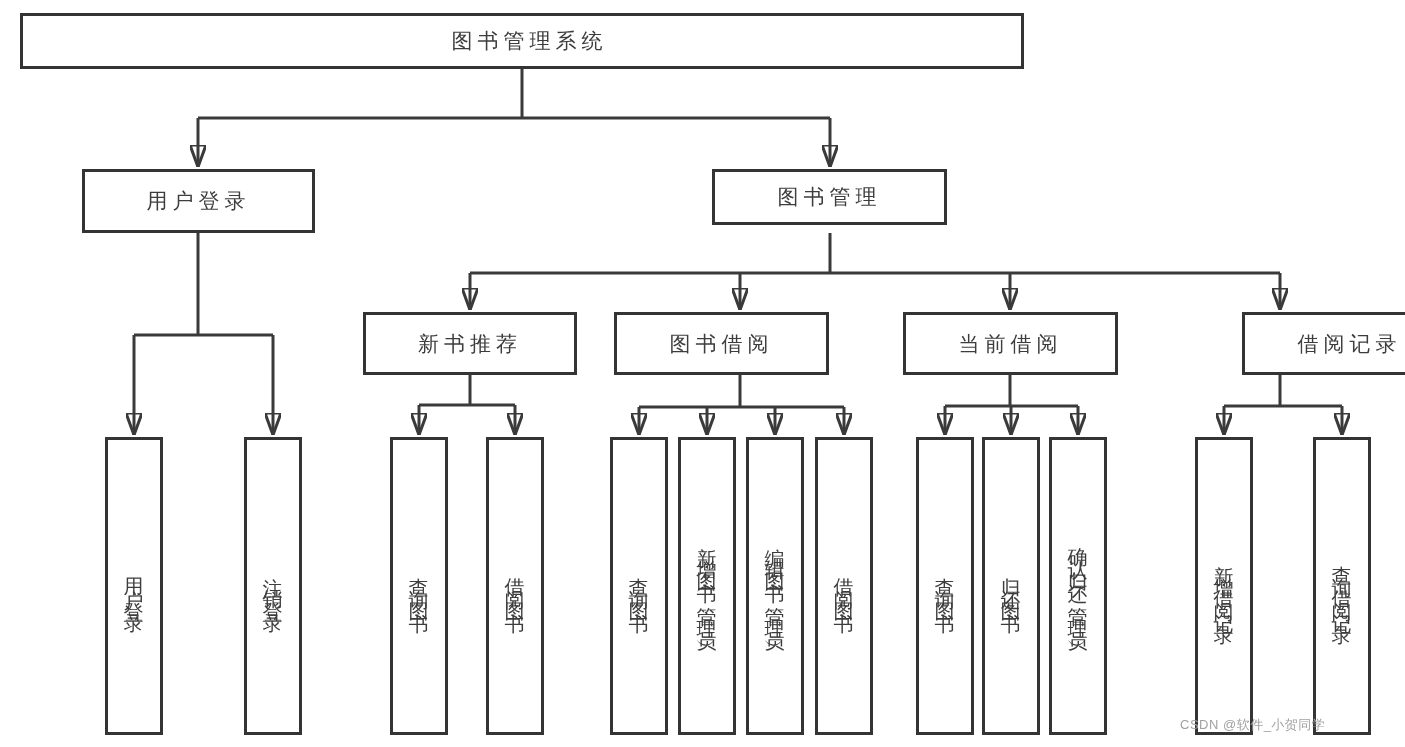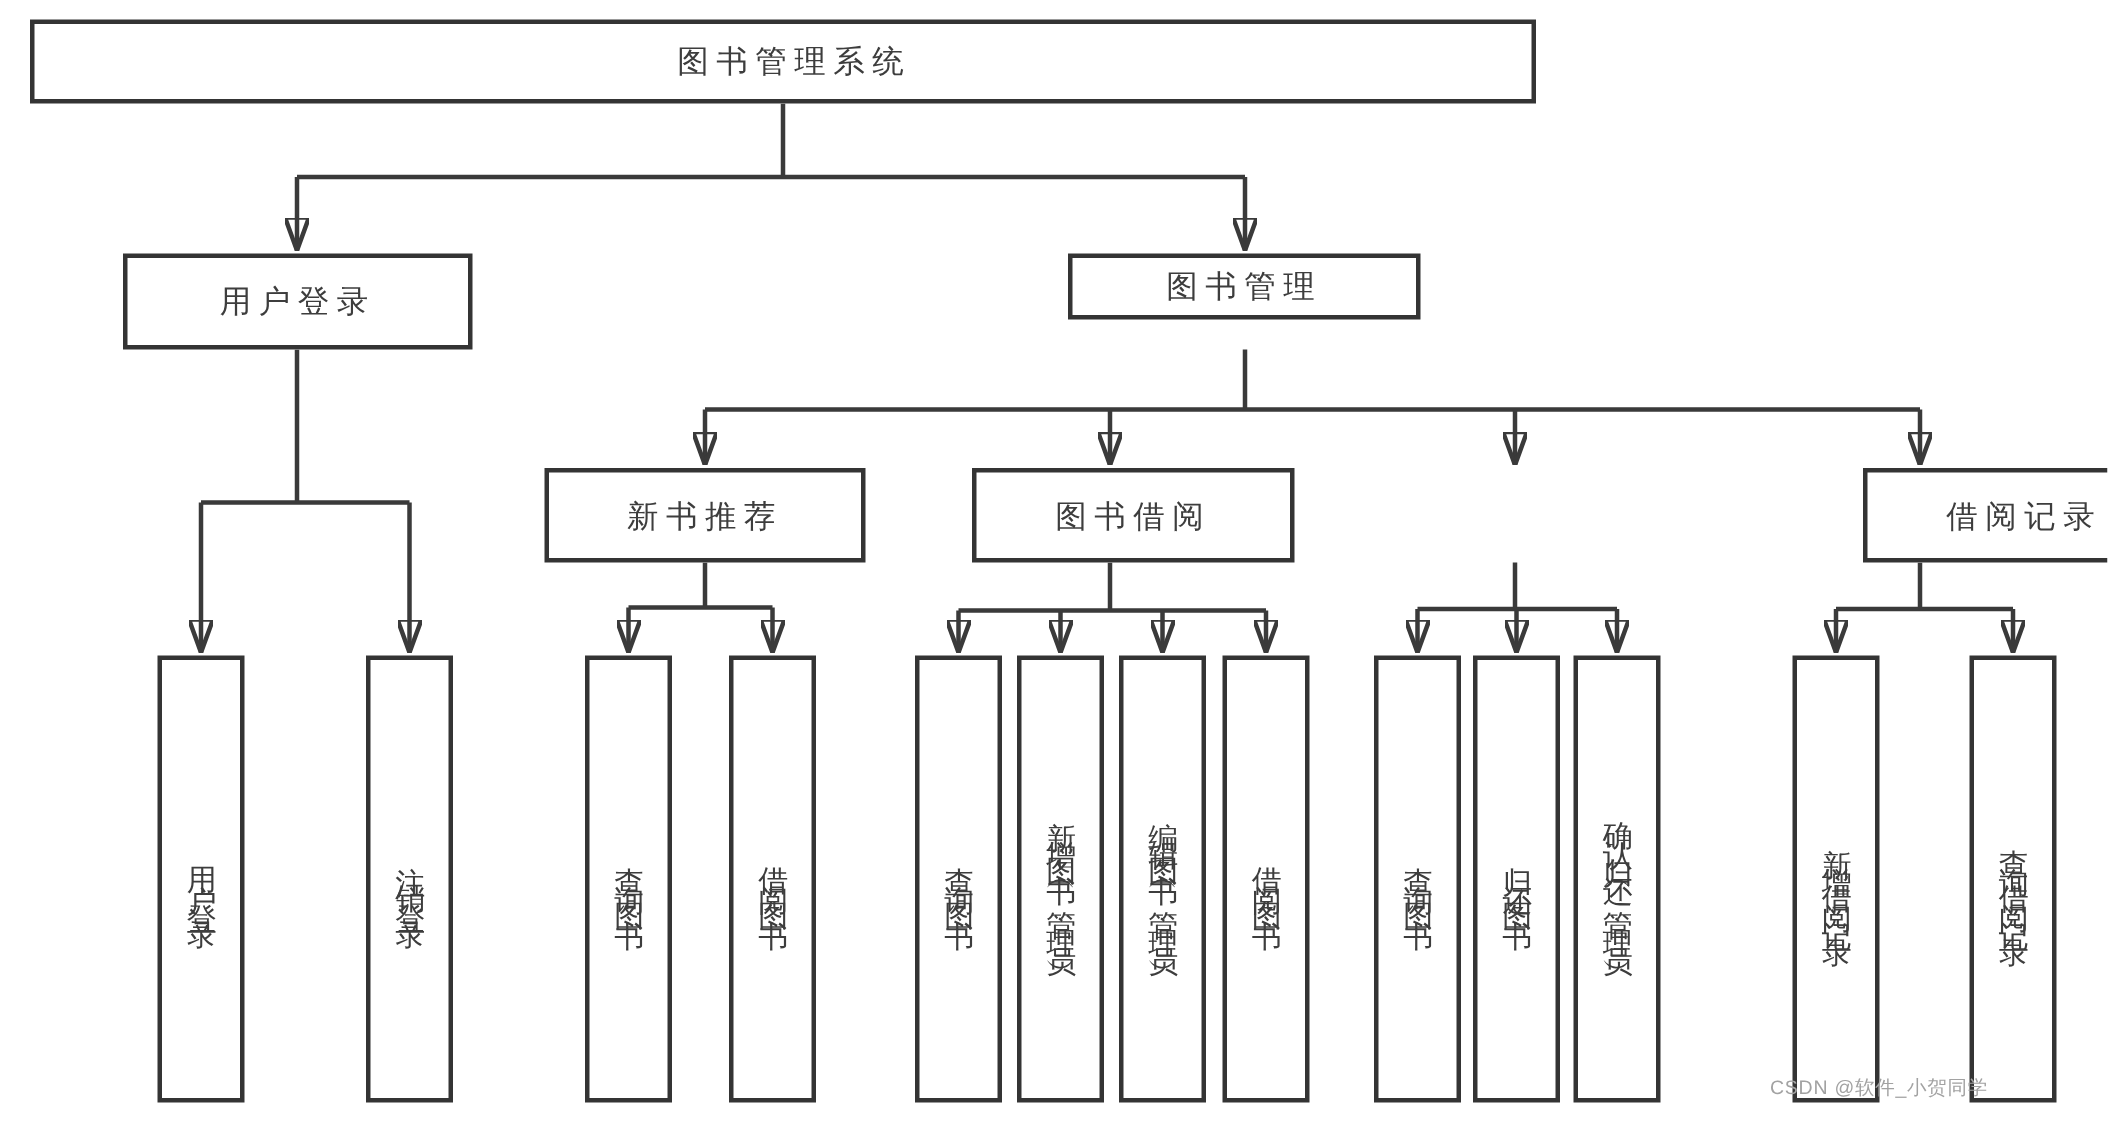--- a/index.html
+++ b/index.html
@@ -20,23 +20,23 @@
   .node .lbl{
     color:#3d3d3d;font-size:21px;letter-spacing:5px;white-space:nowrap;
   }
   .leaf .lbl{
     writing-mode:vertical-rl;text-orientation:mixed;
     font-size:20px;letter-spacing:12px;line-height:1;
   }
   
   #n-root{left:20px;top:13px;width:1004px;height:56px;padding-left:15px;}
   #n-user-login{left:82px;top:169px;width:233px;height:64px;}
-  #n-book-management{left:712px;top:169px;width:235px;height:44px;}
+  #n-book-management{left:712px;top:169px;width:235px;height:56px;}
   #n-new-book-recommend{left:363px;top:312px;width:214px;height:63px;}
-  #n-book-borrowing{left:648px;top:312px;width:215px;height:63px;}
+  #n-book-borrowing{left:614px;top:312px;width:215px;height:63px;}
   #n-current-borrowing{left:903px;top:312px;width:215px;height:63px;}
   #n-borrowing-records{left:1242px;top:312px;width:215px;height:63px;align-items:center;}
   .leaf{top:437px;width:58px;height:298px;}
   #n-leaf-user-login{left:105px;}
   #n-leaf-logout{left:244px;}
   #n-leaf-nbr-query-books{left:390px;}
   #n-leaf-nbr-borrow-books{left:486px;}
   #n-leaf-bb-query-books{left:610px;}
   #n-leaf-bb-add-books{left:678px;}
   #n-leaf-bb-edit-books{left:746px;}
@@ -121,20 +121,23 @@
   <div class="node" id="n-book-management">
     <span class="lbl">图书管理</span>
   </div>
 
   <div class="node" id="n-new-book-recommend">
     <span class="lbl">新书推荐</span>
   </div>
   <div class="node" id="n-book-borrowing">
     <span class="lbl">图书借阅</span>
   </div>
+  <div class="node" id="n-current-borrowing">
+    <span class="lbl">当前借阅</span>
+  </div>
   <div class="node" id="n-borrowing-records">
     <span class="lbl">借阅记录</span>
   </div>
 
   <div class="node leaf" id="n-leaf-user-login">
     <span class="lbl">用户登录</span>
   </div>
   <div class="node leaf" id="n-leaf-logout">
     <span class="lbl">注销登录</span>
   </div>

